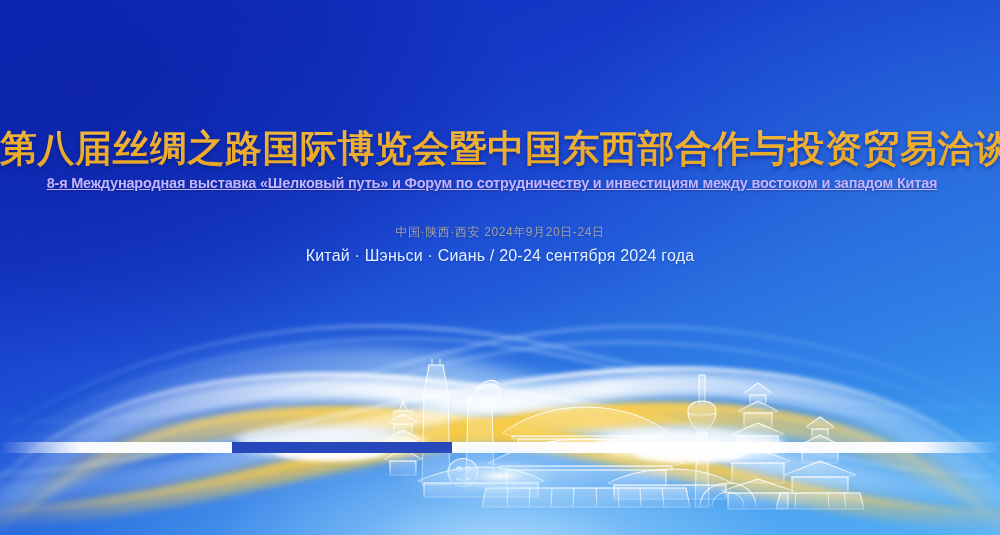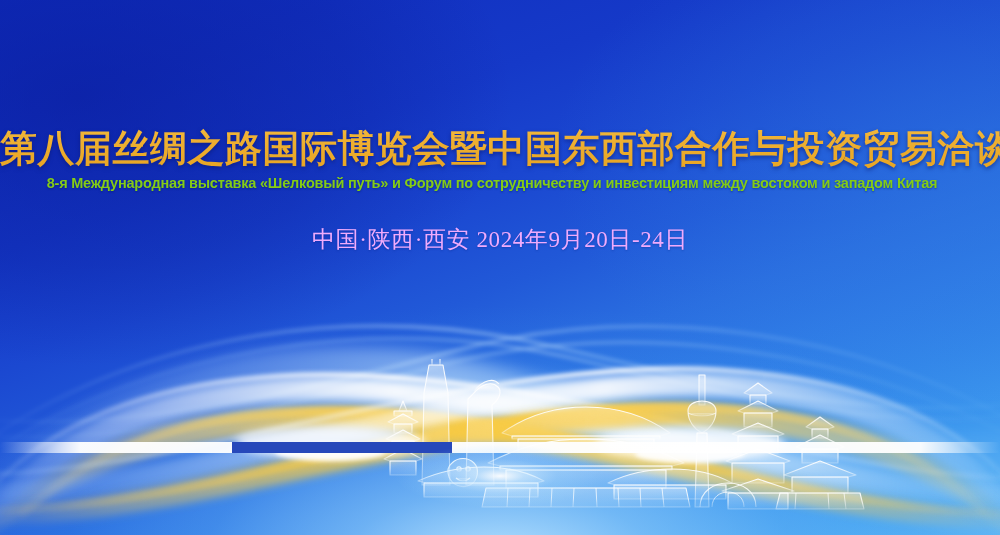--- a/index.html
+++ b/index.html
@@ -109,36 +109,36 @@
     font-weight: bold;
     color: #ffe08a;
     letter-spacing: -0.1px;
     text-shadow: 0 1px 2px rgba(5,20,110,0.5);
     white-space: nowrap;
   }
   .title-ru {
     margin: 5px 16px 0 0;
     font-size: 14.5px;
     font-weight: bold;
-    color: #84cc16;
+    color: #c4b5fd;
     letter-spacing: -0.2px;
     text-shadow: 0 1px 2px rgba(5,20,110,0.5);
     white-space: nowrap;
+    text-decoration: underline;
   }
 
   .meta {
     margin-top: 33px;
   }
   .meta-cn {
-    font-size: 23px;
-    color: #f0abfc;
+    font-size: 12px;
+    color: #a3a3a3;
     letter-spacing: 0.6px;
     text-shadow: 0 1px 2px rgba(10,40,140,0.4);
     white-space: nowrap;
-    font-family: Liberation Serif, serif;
   }
   .meta-en {
     margin-top: 6px;
     font-size: 16.5px;
     color: #e9f3ff;
     letter-spacing: 0.2px;
     text-shadow: 0 1px 2px rgba(10,40,140,0.4);
     white-space: nowrap;
   }
   .meta-ru {
@@ -535,16 +535,17 @@
   </svg>
 
   <div class="center-spark"></div>
 
   <div class="text-wrap">
     <h1 class="title-cn">第八届丝绸之路国际博览会暨中国东西部合作与投资贸易洽谈会</h1>
     <div class="title-ru">8-я Международная выставка «Шелковый путь» и  Форум по сотрудничеству и инвестициям между востоком и западом Китая</div>
 
     <div class="meta">
       <div class="meta-cn">中国·陕西·西安  2024年9月20日-24日</div>
+      <div class="meta-ru">Китай · Шэньси · Сиань / 20-24 сентября 2024 года</div>
     </div>
   </div>
 
 </div>
 
 </body></html>

